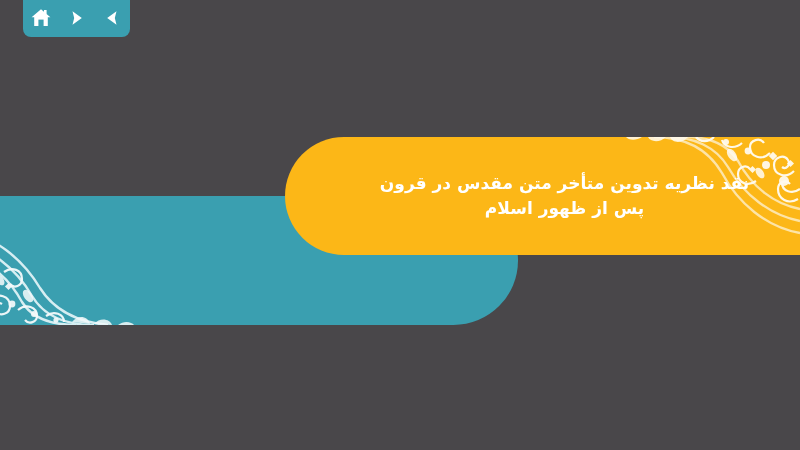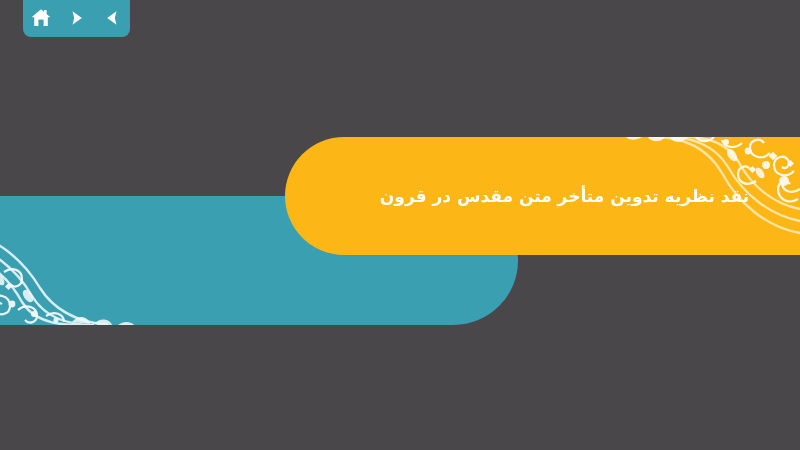--- a/index.html
+++ b/index.html
@@ -209,17 +209,18 @@
         <path d="M78 0 C 72 7 62 6 60 0 Z"></path>
         <path d="M56 0 C 50 6 40 5 38 0 Z"></path>
         <path d="M32 0 C 26 4 18 3 16 0 Z"></path>
         <ellipse cx="122" cy="18" rx="4" ry="7" transform="rotate(-35 122 18)"></ellipse>
         <ellipse cx="150" cy="36" rx="3.5" ry="6" transform="rotate(-35 150 36)"></ellipse>
       </g>
     </svg>
 
     <div id="title-block">
       <div class="title-line">نقد نظریه تدوین متأخر متن مقدس در قرون</div>
+      <div class="title-line">پس از ظهور اسلام</div>
     </div>
 
   </div>
 
 </div>
 
 </body></html>

